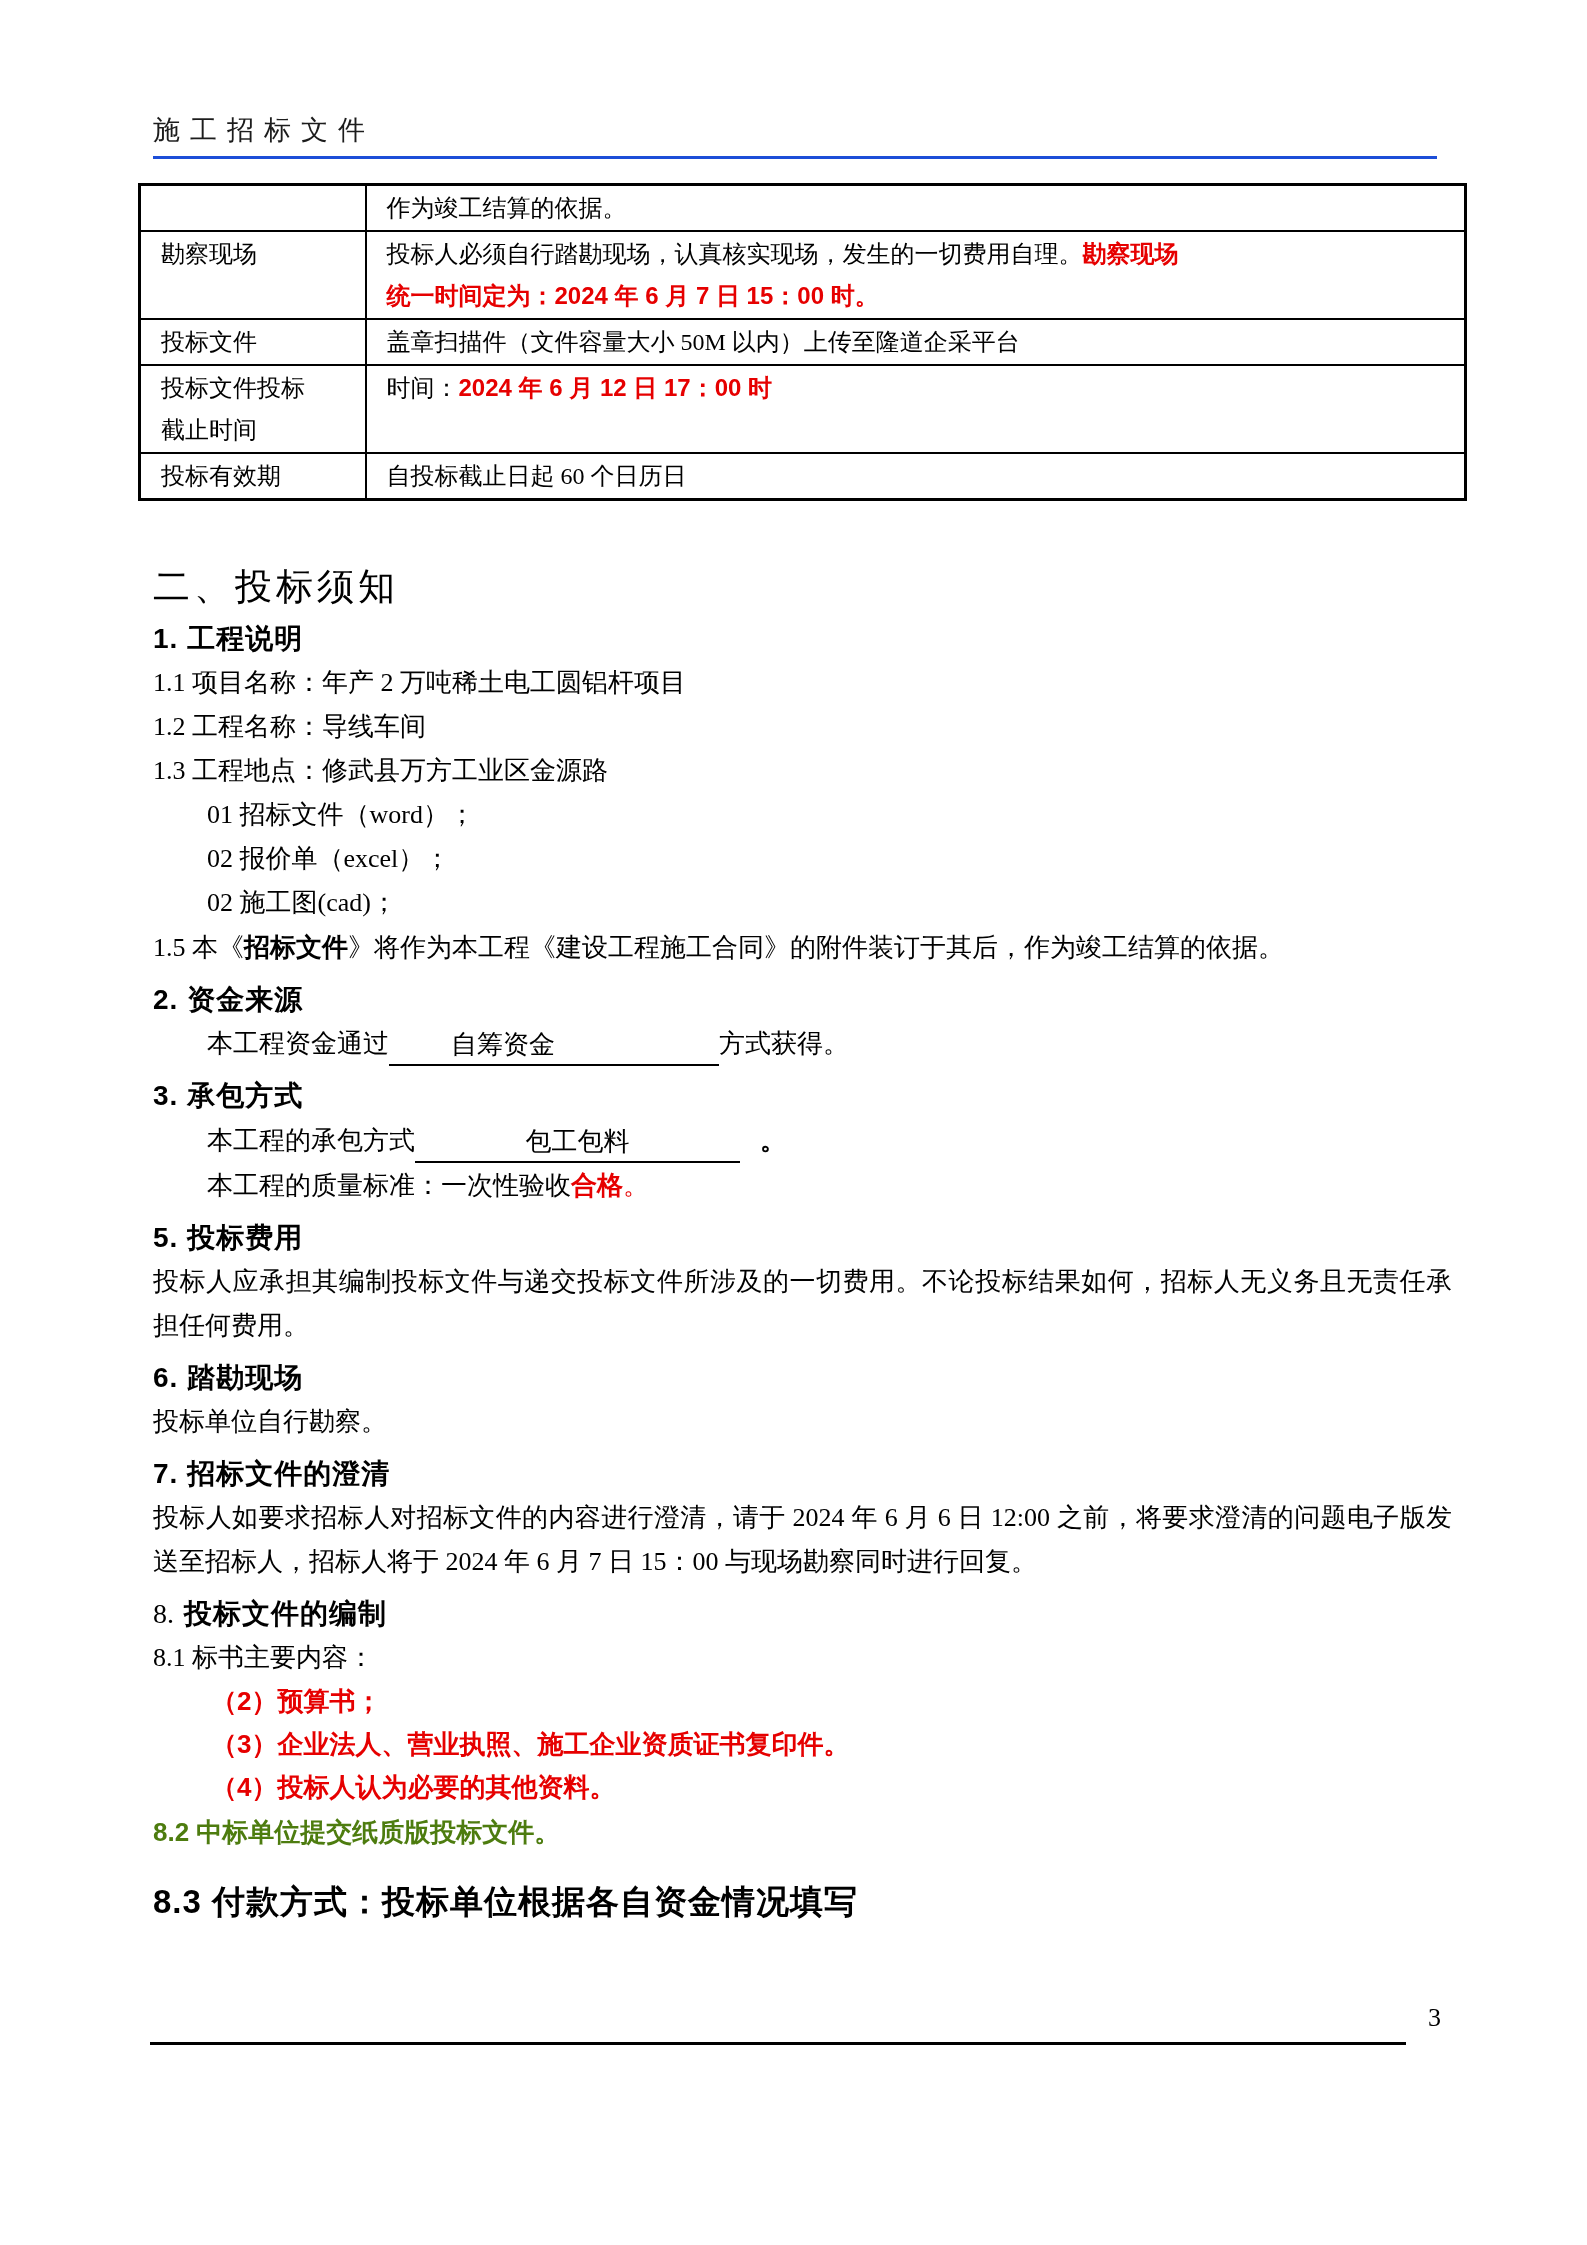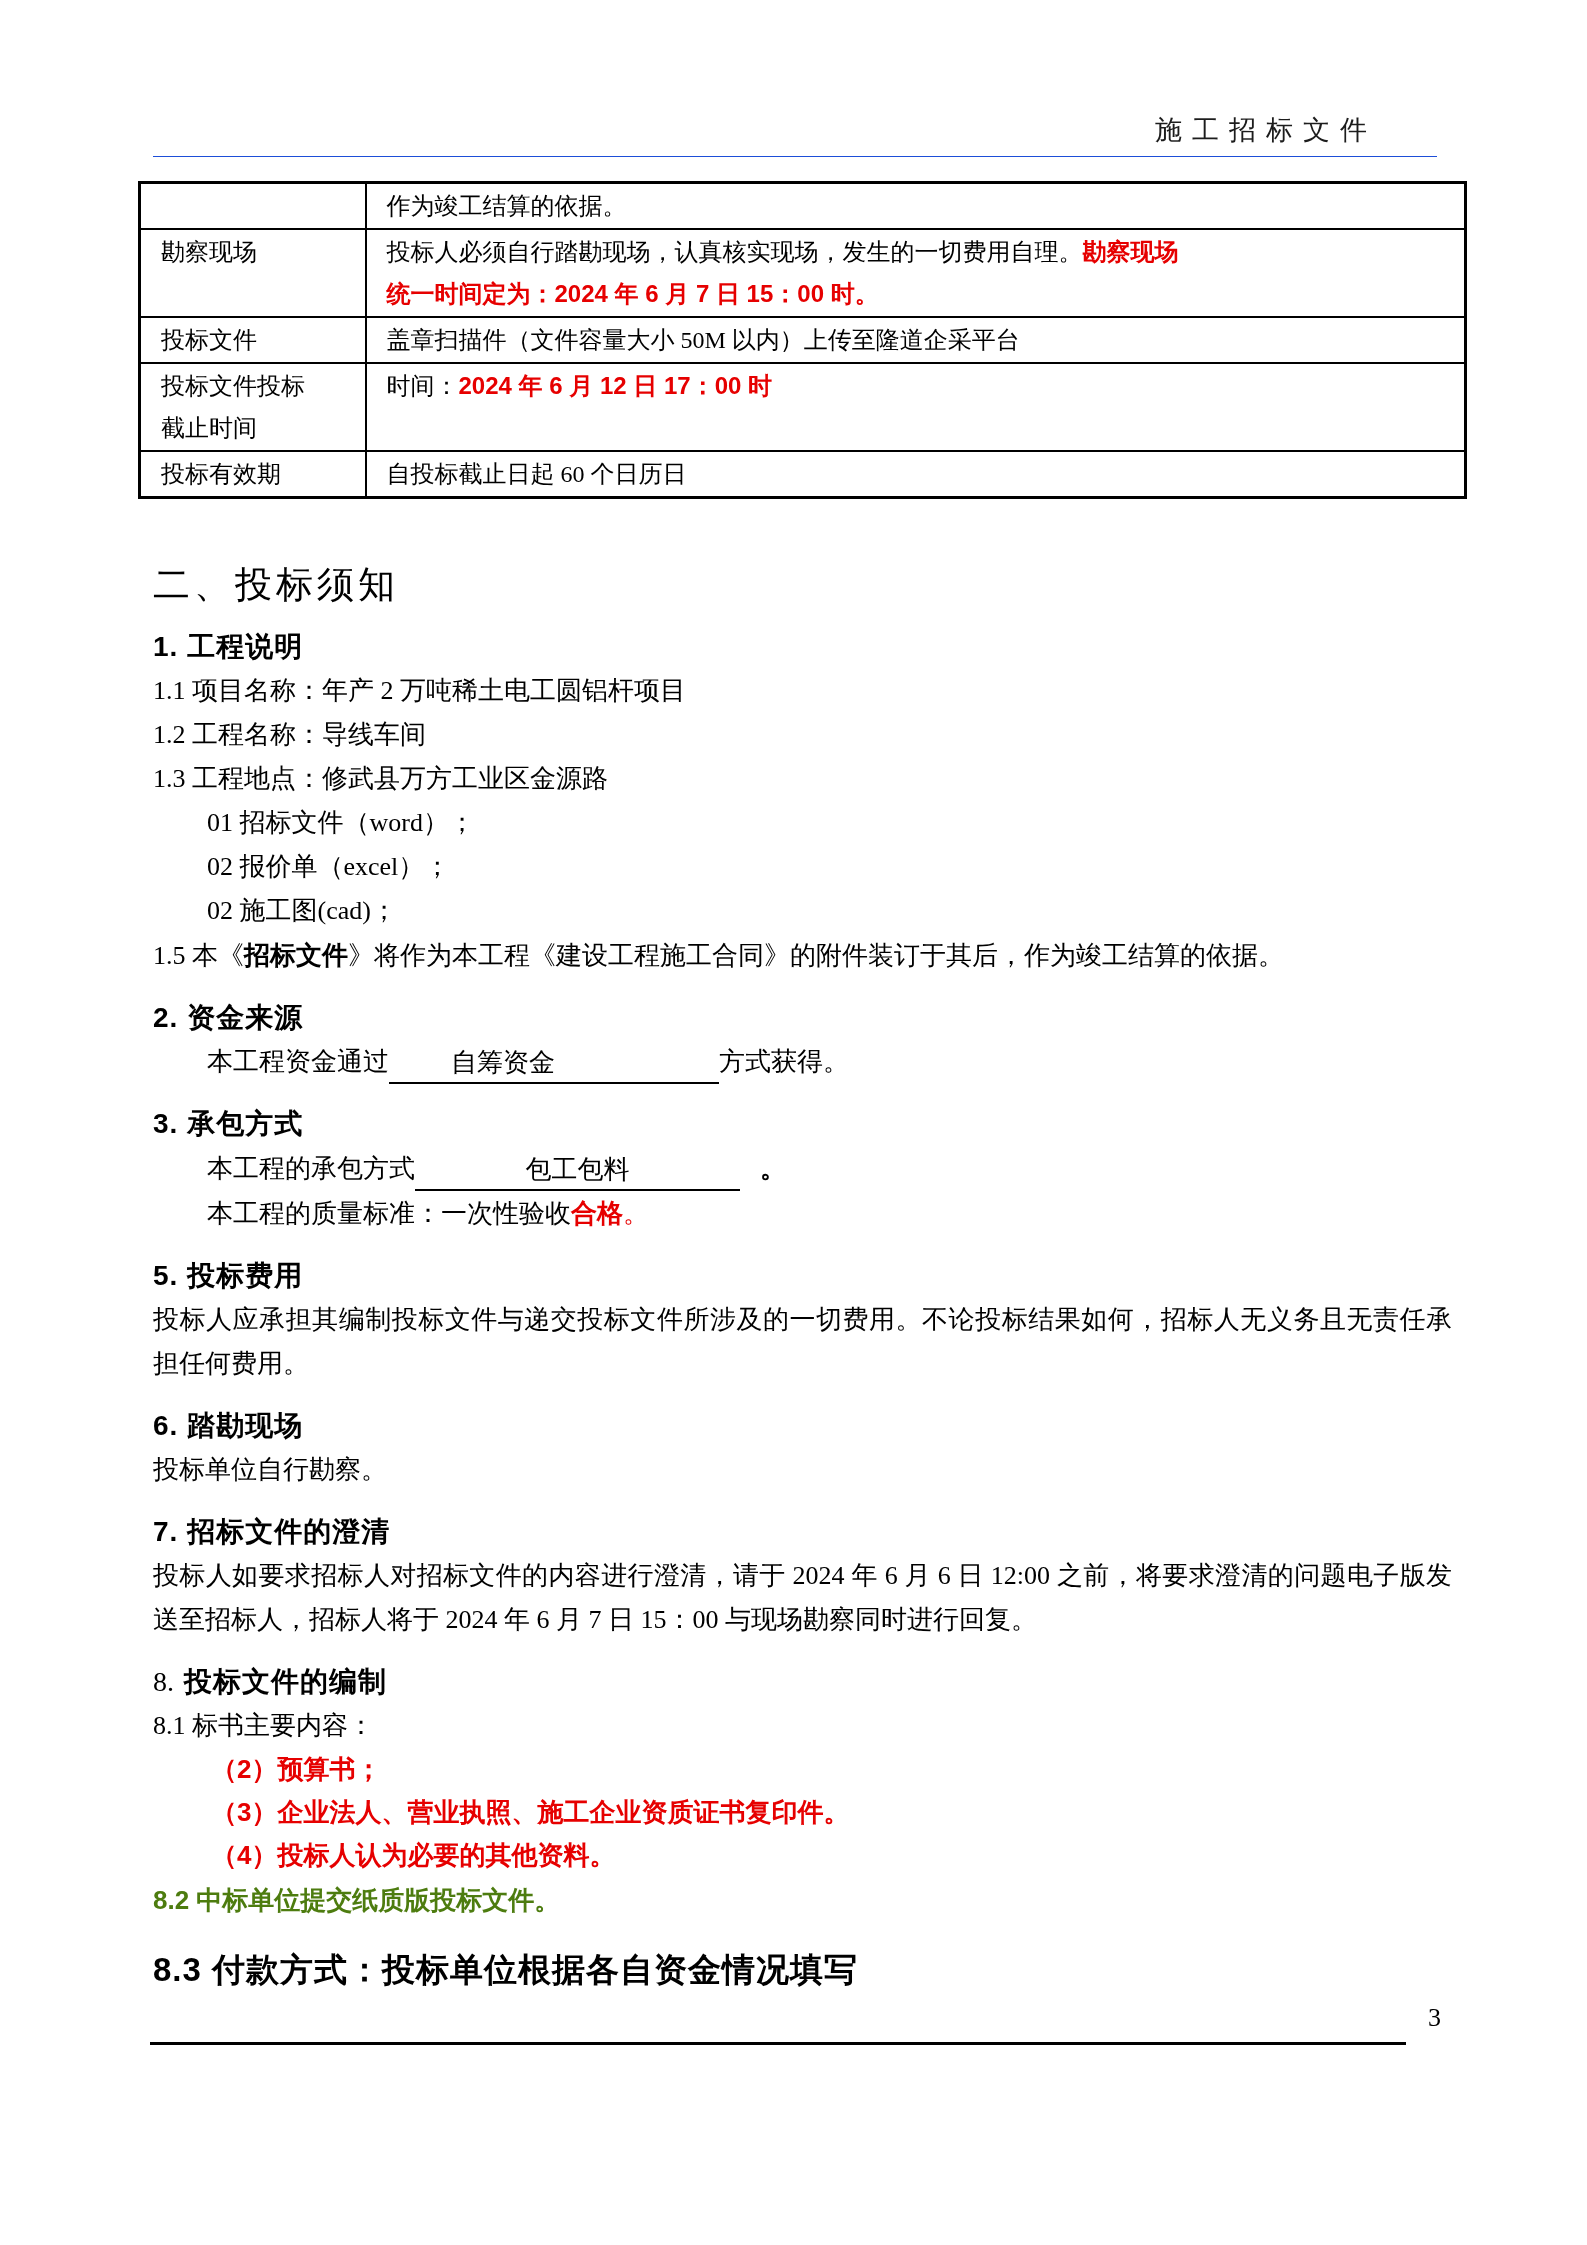--- a/index.html
+++ b/index.html
@@ -16,23 +16,22 @@
     padding-top: 112px;
   }
   .content {
     margin-left: 153px;
     margin-right: 135px; 
   }
 
   
   .header {
     margin-right: 15px;              
-    border-bottom: 1px solid #1d4ed8;
+    border-bottom: 3px solid #1d4ed8;
     padding: 0 60px 8px 0;
-    text-align: right;
   }
   .header-text {
     font-size: 27px;
     letter-spacing: 10px;
     color: #1c1c1c;
   }
 
   
   table.info-table {
     width: calc(100% + 30px);
@@ -69,21 +68,21 @@
     letter-spacing: 4px;
     margin-top: 64px;
     line-height: 44px;
   }
   .h-sub {
     font-family: "Liberation Sans", "DejaVu Sans", sans-serif;
     font-weight: bold;
     font-size: 28px;
     letter-spacing: 1px;
     line-height: 44px;
-    margin-top: 18px;
+    margin-top: 8px;
   }
   .h-sub:first-of-type { margin-top: 30px; }
   .num-serif {
     font-family: "Liberation Serif", "DejaVu Serif", serif;
     font-weight: normal;
     letter-spacing: 0;
     margin-right: 10px;
   }
 
   

